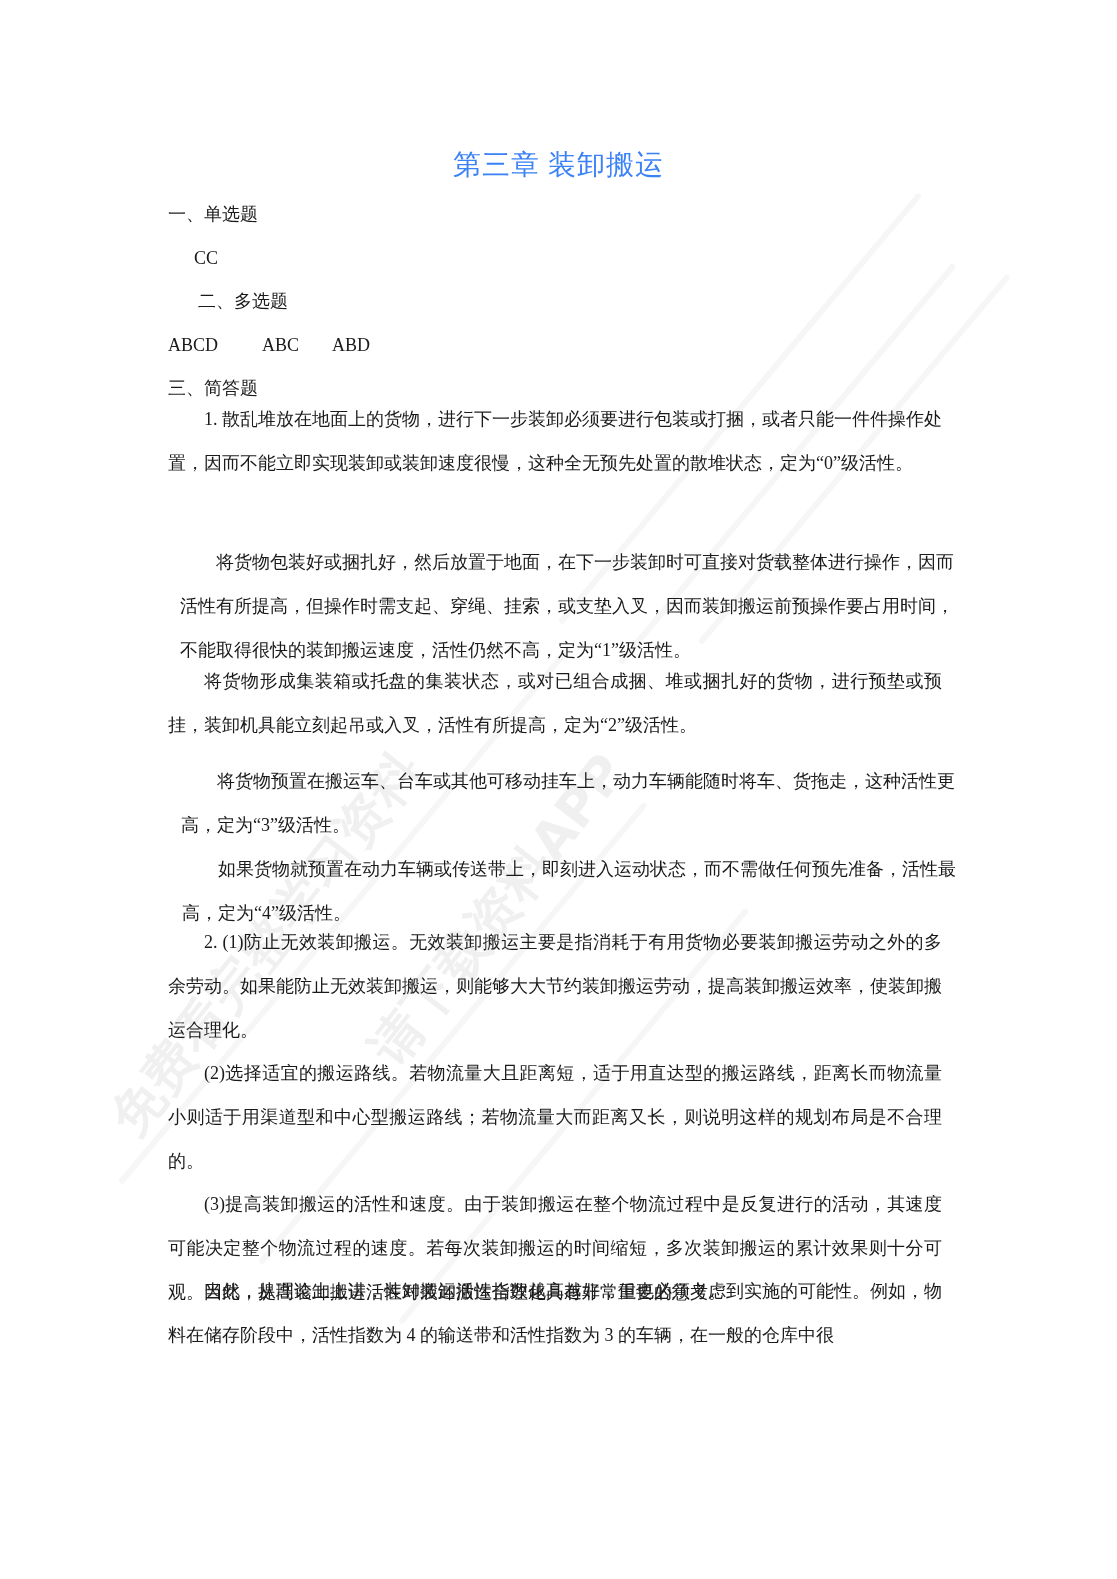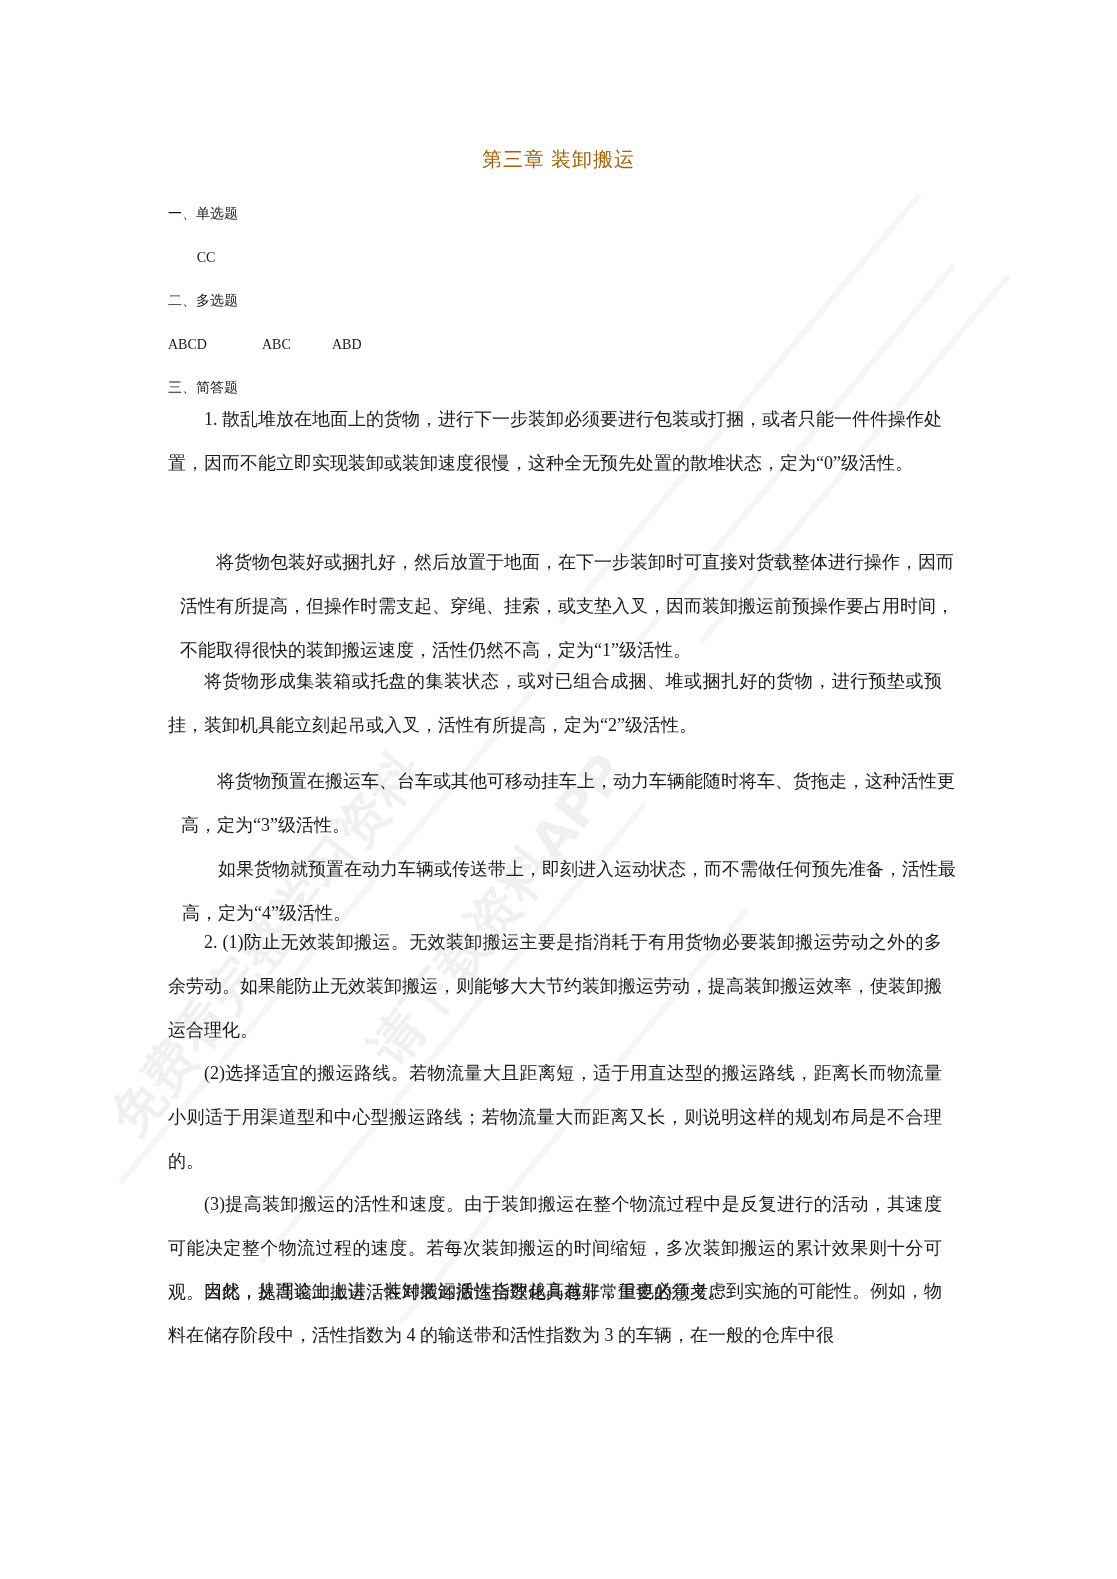--- a/index.html
+++ b/index.html
@@ -51,28 +51,28 @@
       left: 168px;
       top: 0;
       width: 774px;
     }
     .title {
       position: absolute;
       left: 0;
       top: 146px;
       width: 884px;
       text-align: center;
-      font-size: 20px;
+      font-size: 28px;
       letter-spacing: 1px;
-      color: #a16207;
+      color: #3b82f6;
     }
     .line {
       position: absolute;
       left: 0;
-      font-size: 14px;
+      font-size: 18px;
       line-height: 22px;
       white-space: nowrap;
     }
     .para {
       position: absolute;
       left: 0;
       width: 774px;
       font-size: 18px;
       line-height: 44px;
       text-align: justify;
@@ -99,21 +99,21 @@
   </div>
 
   <div class="content">
     <div class="title" style="left:-168px; width:1117px;">第三章 装卸搬运</div>
 
     <div class="line" style="top:203px;">一、单选题</div>
     <div class="line answers" style="top:247px;text-align:right;">
       <span style="width:38px;">C</span><span>C</span>
     </div>
 
-    <div class="line" style="top:290px;">二、多选题</div>
+    <div class="line" style="top:290px;margin-left:30px;">二、多选题</div>
     <div class="line answers" style="top:334px;">
       <span style="width:94px;">ABCD</span><span style="width:70px;">ABC</span><span>ABD</span>
     </div>
 
     <div class="line" style="top:377px;">三、简答题</div>
 
     <p class="para" style="top:397px; margin:0;">1. 散乱堆放在地面上的货物，进行下一步装卸必须要进行包装或打捆，或者只能一件件操作处置，因而不能立即实现装卸或装卸速度很慢，这种全无预先处置的散堆状态，定为“0”级活性。</p>
     <p class="para" style="top:528px; margin:12px;">将货物包装好或捆扎好，然后放置于地面，在下一步装卸时可直接对货载整体进行操作，因而活性有所提高，但操作时需支起、穿绳、挂索，或支垫入叉，因而装卸搬运前预操作要占用时间，不能取得很快的装卸搬运速度，活性仍然不高，定为“1”级活性。</p>
     <p class="para" style="top:659px; margin:0;">将货物形成集装箱或托盘的集装状态，或对已组合成捆、堆或捆扎好的货物，进行预垫或预挂，装卸机具能立刻起吊或入叉，活性有所提高，定为“2”级活性。</p>
     <p class="para" style="top:746px; margin:13px;">将货物预置在搬运车、台车或其他可移动挂车上，动力车辆能随时将车、货拖走，这种活性更高，定为“3”级活性。</p>

